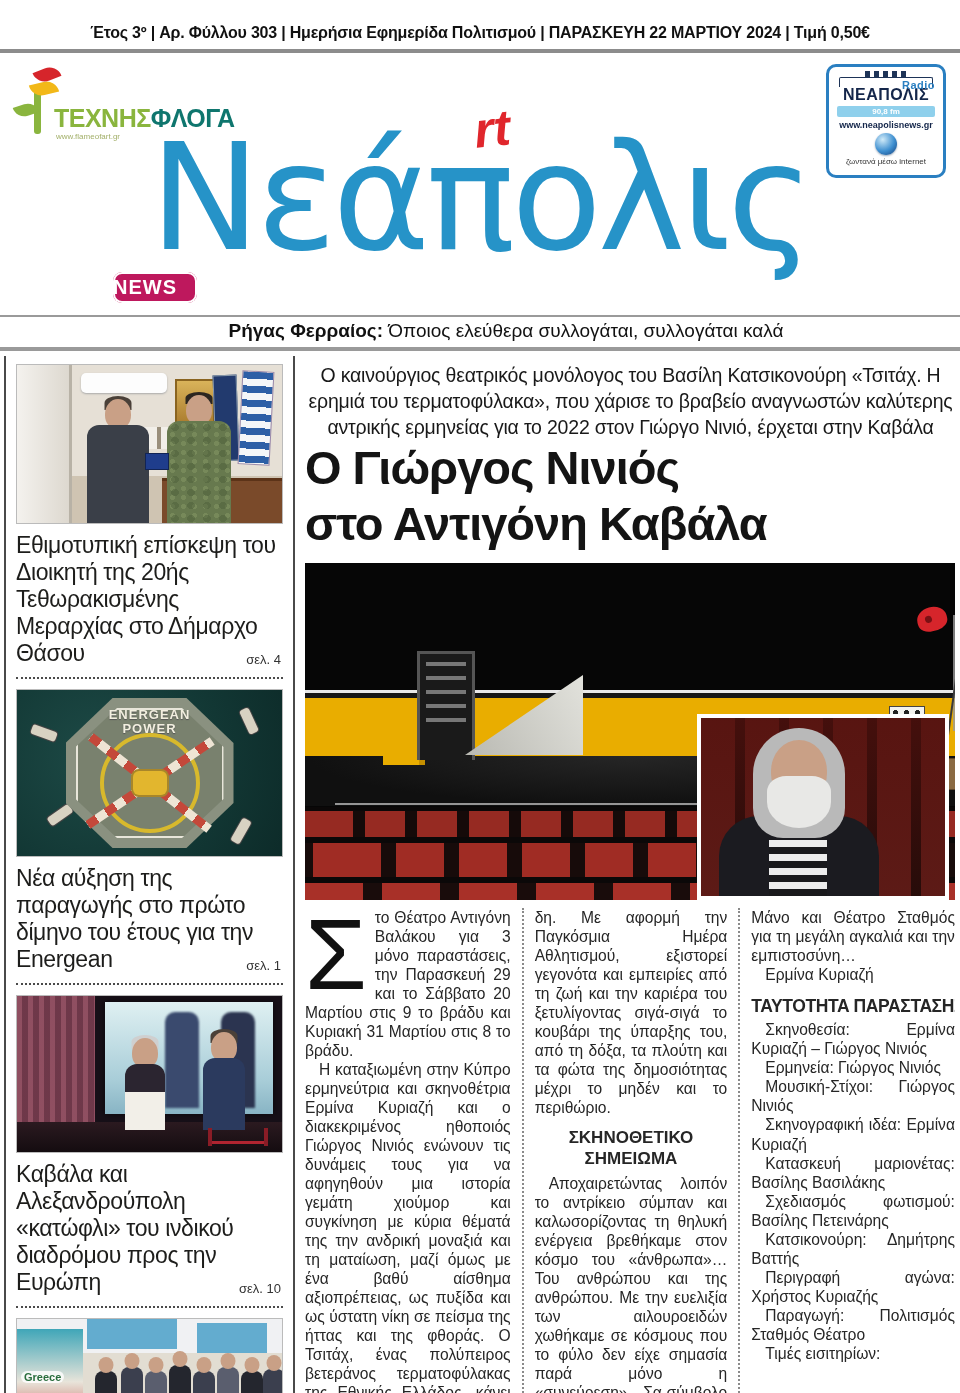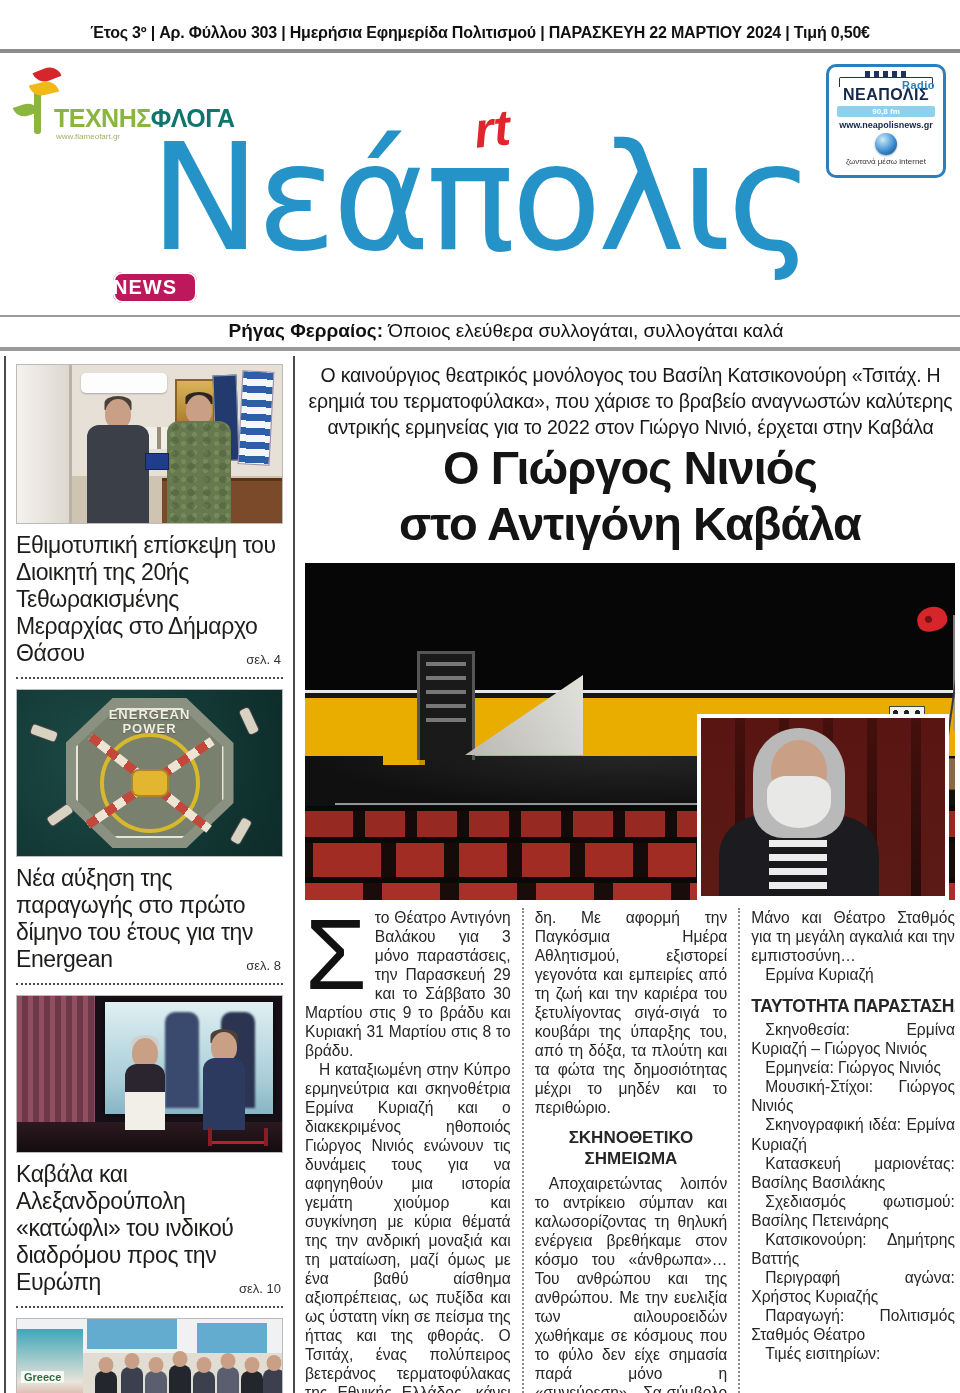--- a/index.html
+++ b/index.html
@@ -106,29 +106,29 @@
   .ph3-modi .head{background:#c9a086;}
   .ph3-modi .hair{background:#cfcfcf;}
   .ph3-modi .body{background:linear-gradient(180deg,#2b2530 0 42%,#f2efe8 42% 100%);}
   .ph3-mits{left:186px;top:36px;width:42px;height:98px;}
   .ph3-mits .body{background:#2b3a5e;}
   
   .photo-expo{height:152px;background:linear-gradient(180deg,#f0f1f3 0 34px,#e2ddd2 34px 60%,#cfc5b0 60%);}
   .ph4-banner{position:absolute;top:0;height:30px;background:#4aa0c8;opacity:0.85;}
   .ph4-wall{position:absolute;left:0;top:10px;width:66px;height:96px;
      background:linear-gradient(180deg,#3fa6b8,#e8e4da 55%,#c2554a);}
-  .ph4-wall-label{position:absolute;left:4px;top:52px;font-size:11px;font-weight:bold;color:#2a6e3e;background:#ffffffcc;padding:0 3px;border-radius:0;}
+  .ph4-wall-label{position:absolute;left:4px;top:52px;font-size:11px;font-weight:bold;color:#2a6e3e;background:#ffffffcc;padding:0 3px;border-radius:6px;}
   .ph4-person{position:absolute;bottom:34px;width:22px;height:64px;border-radius:8px 8px 0 0;background:#24262e;}
   .ph4-person::before{content:"";position:absolute;left:50%;transform:translateX(-50%);top:-14px;width:15px;height:16px;border-radius:50%;background:#c9a086;}
   .ph4-person.alt{background:#3b3f4e;}
   .ph4-person.lady{background:#5a5e6e;}
   
   .kicker{position:absolute;left:308px;top:342px;width:645px;text-align:center;
      font-size:19.5px;line-height:1.34;letter-spacing:-0.2px;color:#191919;}
-  .headline{position:absolute;left:305px;top:420px;width:650px;text-align:center;
+  .headline{position:absolute;left:305px;top:420px;width:650px;
      font-size:47px;line-height:1.2;font-weight:bold;letter-spacing:-1px;color:#141414;}
   
   .main-photo{position:absolute;left:305px;top:543px;width:650px;height:337px;background:#060606;overflow:hidden;}
   .stage-band{position:absolute;left:0;right:0;top:135px;height:58px;background:#e9ad00;}
   .stage-band::before{content:"";position:absolute;left:0;right:0;top:-8px;height:8px;
      background:linear-gradient(180deg,#e8e8e8 0 3px,#161616 3px 8px);}
   .stage-wing{position:absolute;width:95px;background:#e9ad00;}
   .wing-l{left:0;top:118px;height:92px;clip-path:polygon(0 12%,100% 42%,100% 100%,0 100%);}
   .wing-r{right:0;top:118px;height:92px;clip-path:polygon(0 42%,100% 12%,100% 100%,0 100%);}
   .stage-floor{position:absolute;left:0;right:0;top:193px;height:50px;
@@ -263,21 +263,21 @@
           <div>POWER</div>
         </div>
       </div>
       <div class="helipad"></div>
       <div class="boom b1"></div>
       <div class="boom b2"></div>
       <div class="heli-center"></div>
     </div>
     <div class="teaser">
       <p class="teaser-title">Νέα αύξηση της παραγωγής στο πρώτο δίμηνο του έτους για την Energean</p>
-      <span class="teaser-page">σελ. 8</span>
+      <span class="teaser-page">σελ. 1</span>
     </div>
 
     <div class="sb-photo photo-summit">
       <div class="ph3-curtain"></div>
       <div class="ph3-screen">
         <div class="ph3-fig" style="left:60px;background:#3a4a6e;"></div>
         <div class="ph3-fig" style="left:116px;background:#2b3450;"></div>
       </div>
       <div class="ph3-floor"></div>
       <div class="person ph3-modi">
@@ -352,21 +352,21 @@
       <div class="hair"></div>
       <div class="shirt"></div>
       <div class="face"></div>
       <div class="beard"></div>
     </div>
   </div>
 
   <div class="bodycols">
     <div class="bcol c1">
       <span class="dropcap">Σ</span>
-      <p class="noindent">το Θέατρο Αντιγόνη Βαλάκου για 3 μόνο παραστάσεις, την Παρασκευή 29 και το Σάββατο 30 Μαρτίου στις 9 το βράδυ και Κυριακή 31 Μαρτίου στις 8 το βράδυ.</p>
+      <p class="noindent">το Θέατρο Αντιγόνη Βαλάκου για 3 μόνο παραστάσεις, την Παρασκευή 29 και το Σάββατο 20 Μαρτίου στις 9 το βράδυ και Κυριακή 31 Μαρτίου στις 8 το βράδυ.</p>
       <p>Η καταξιωμένη στην Κύπρο ερμηνεύτρια και σκηνοθέτρια Ερμίνα Κυριαζή και ο διακεκριμένος ηθοποιός Γιώργος Νινιός ενώνουν τις δυνάμεις τους για να αφηγηθούν μια ιστορία γεμάτη χιούμορ και συγκίνηση με κύρια θέματά της την ανδρική μοναξιά και τη ματαίωση, μαζί όμως με ένα βαθύ αίσθημα αξιοπρέπειας, ως πυξίδα και ως ύστατη νίκη σε πείσμα της ήττας και της φθοράς. Ο Τσιτάχ, ένας πολύπειρος βετεράνος τερματοφύλακας της Εθνικής Ελλάδος, κάνει έναν ειλικρινή απολογισμό της μακροχρόνιας πορείας του, προσκεκλημένος από ένα σχολείο για να μιλήσει στα παιδιά για την αξία της άμιλλας και τα αθλητικά ιδεώ-</p>
     </div>
     <div class="bcol c2">
       <p class="noindent">δη. Με αφορμή την Παγκόσμια Ημέρα Αθλητισμού, εξιστορεί γεγονότα και εμπειρίες από τη ζωή και την καριέρα του ξετυλίγοντας σιγά-σιγά το κουβάρι της ύπαρξης του, από τη δόξα, τα πλούτη και τα φώτα της δημοσιότητας μέχρι το μηδέν και το περιθώριο.</p>
       <div class="subhead">ΣΚΗΝΟΘΕΤΙΚΟ ΣΗΜΕΙΩΜΑ</div>
       <p>Αποχαιρετώντας λοιπόν το αντρίκειο σύμπαν και καλωσορίζοντας τη θηλυκή ενέργεια βρεθήκαμε στον κόσμο του «άνθρωπα»…Του ανθρώπου και της ανθρώπου. Με την ευελιξία των αιλουροειδών χωθήκαμε σε κόσμους που το φύλο δεν είχε σημασία παρά μόνο η «συνεύρεση»…Σα σύμβολο ο πλανήτης μπάλα ταξιδεύει στο «σημείο γη» και καθόλου δεν την εξυμνεί…</p>
 
     </div>
     <div class="bcol c3">
       <p class="noindent">Μάνο και Θέατρο Σταθμός για τη μεγάλη αγκαλιά και την εμπιστοσύνη…</p>

